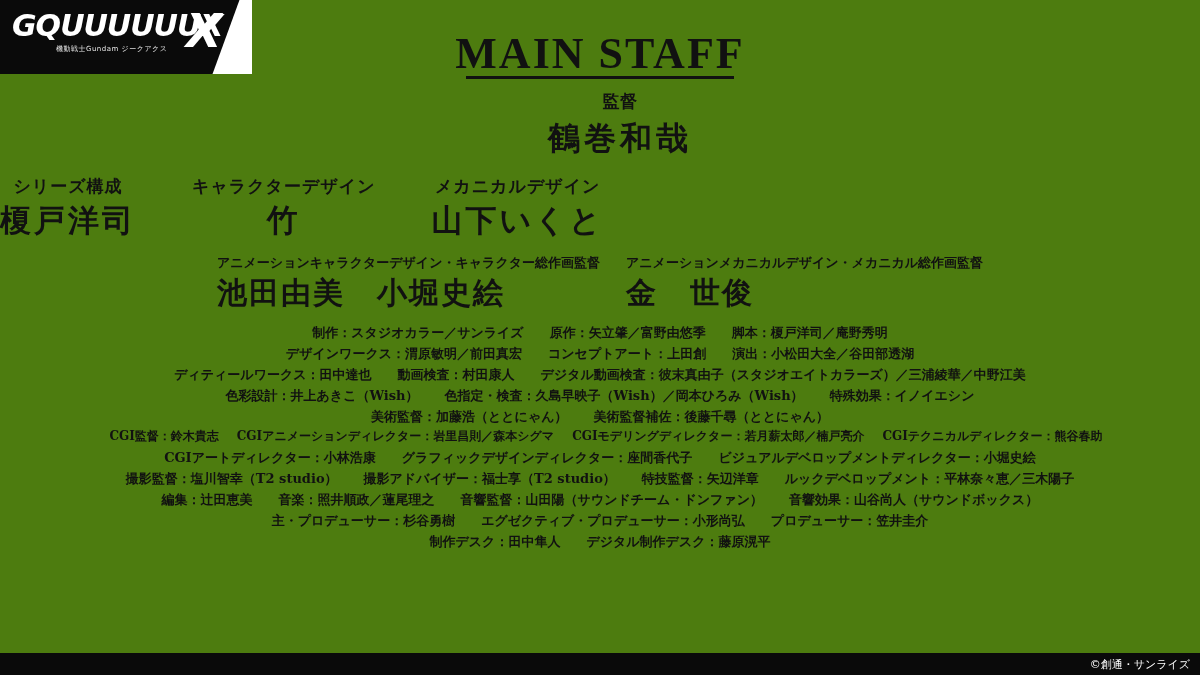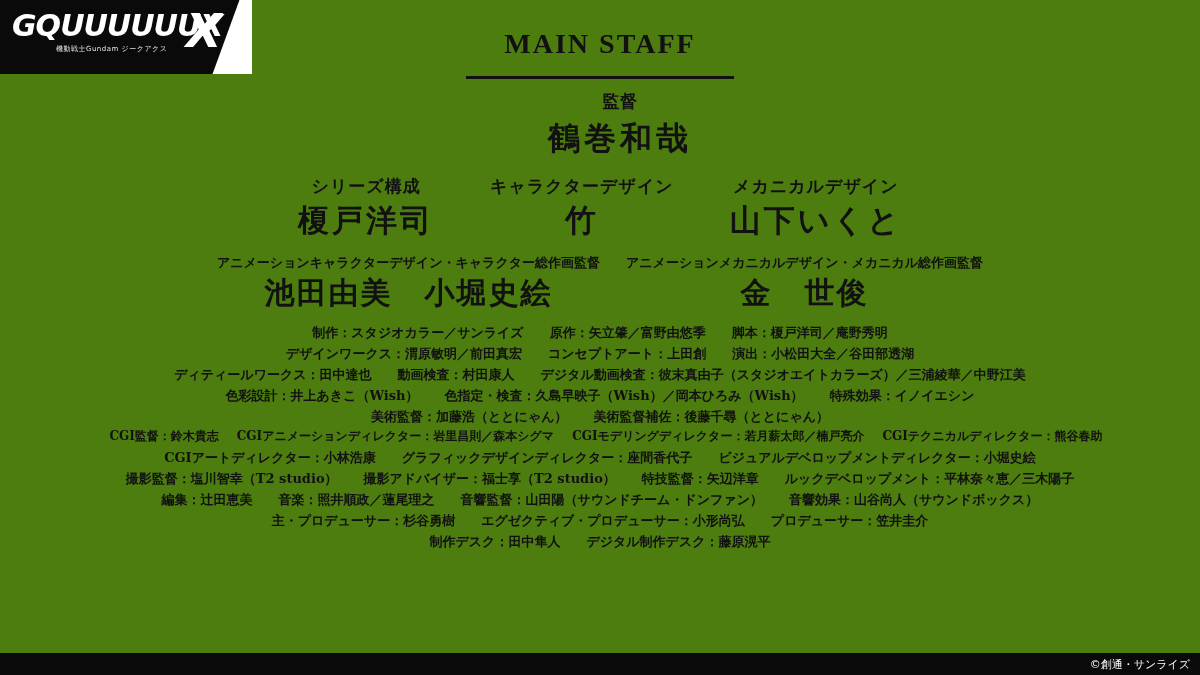--- a/index.html
+++ b/index.html
@@ -76,21 +76,21 @@
     font-style: italic;
     z-index: 2;
   }
   
   .main-title {
     position: absolute;
     left: 0;
     right: 0;
     top: 28px;
     text-align: center;
-    font-size: 28px;
+    font-size: 44px;
     font-weight: bold;
     letter-spacing: 2px;
     font-family: "Liberation Serif", serif;
   }
   .title-rule {
     position: absolute;
     left: 50%;
     transform: translateX(-50%);
     top: 76px;
     width: 268px;
@@ -121,34 +121,33 @@
     letter-spacing: 4px;
     font-family: "DejaVu Serif", serif;
   }
   .blk-director { margin-top: 2px; padding-left: 40px; }
   .blk-director .role-small { font-size: 17px; }
   .blk-director .name-xl { margin-top: 4px; }
 
   .three-col {
     margin-top: 14px;
     display: flex;
-    justify-content: center;
     gap: 56px;
   }
   .three-col .col { text-align: center; }
   .three-col .role-small { font-size: 17px; letter-spacing: 1px; }
   .three-col .name-xl { font-size: 31px; margin-top: 2px; letter-spacing: 3px; }
 
   .two-col {
     margin-top: 12px;
     display: flex;
     justify-content: center;
     gap: 26px;
   }
-  .two-col .col { text-align: center; }
+  .two-col .col { text-align: left; }
   .two-col .role-tiny {
     font-size: 13px;
     font-weight: bold;
     letter-spacing: 0px;
     font-family: "DejaVu Sans", "Liberation Sans", sans-serif;
   }
   .two-col .name-lg {
     font-size: 30px;
     font-weight: bold;
     letter-spacing: 2px;

